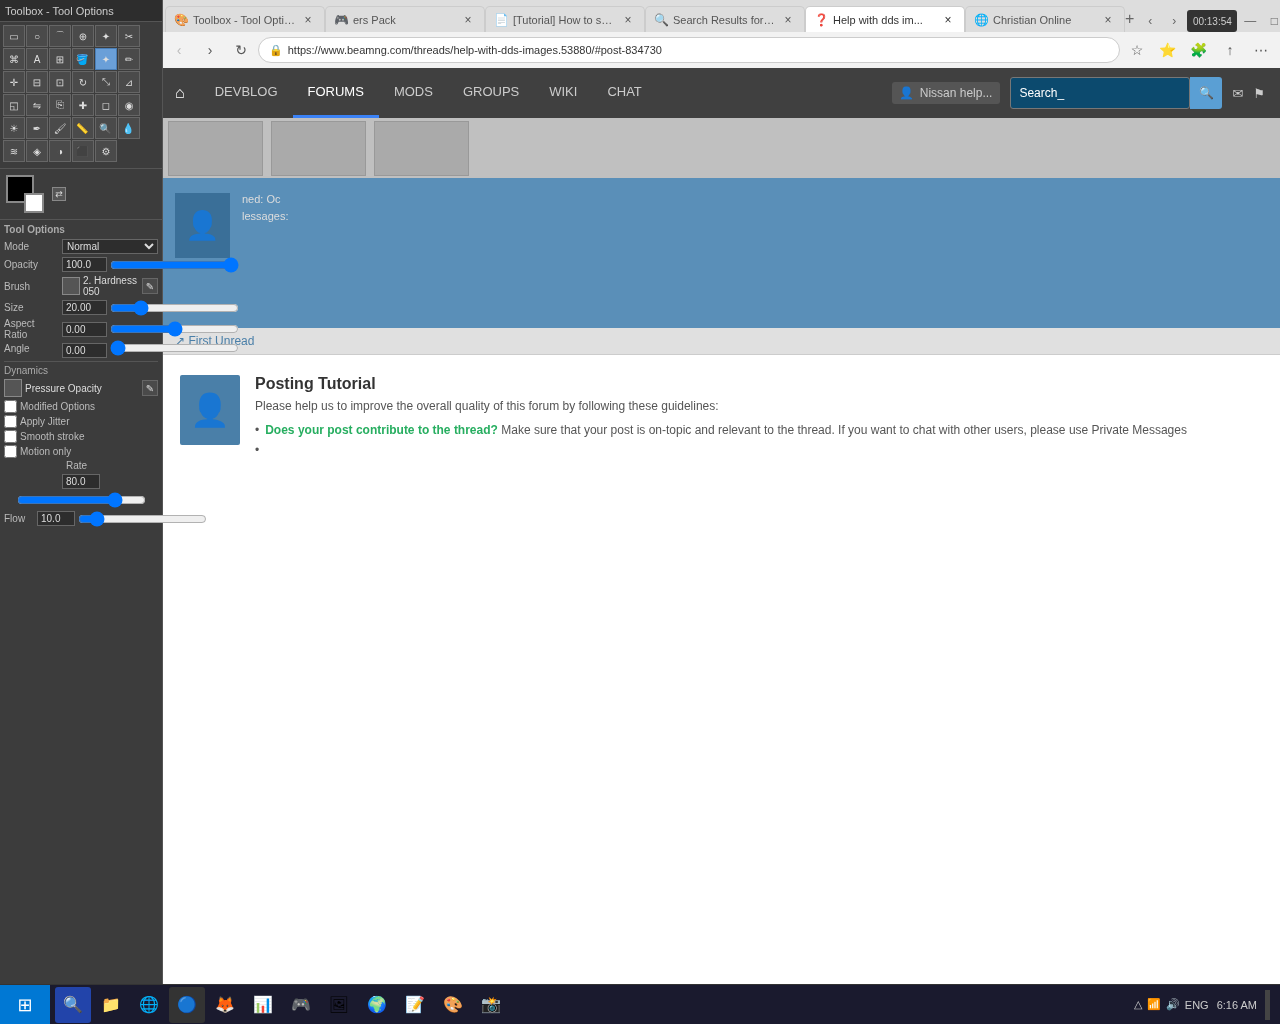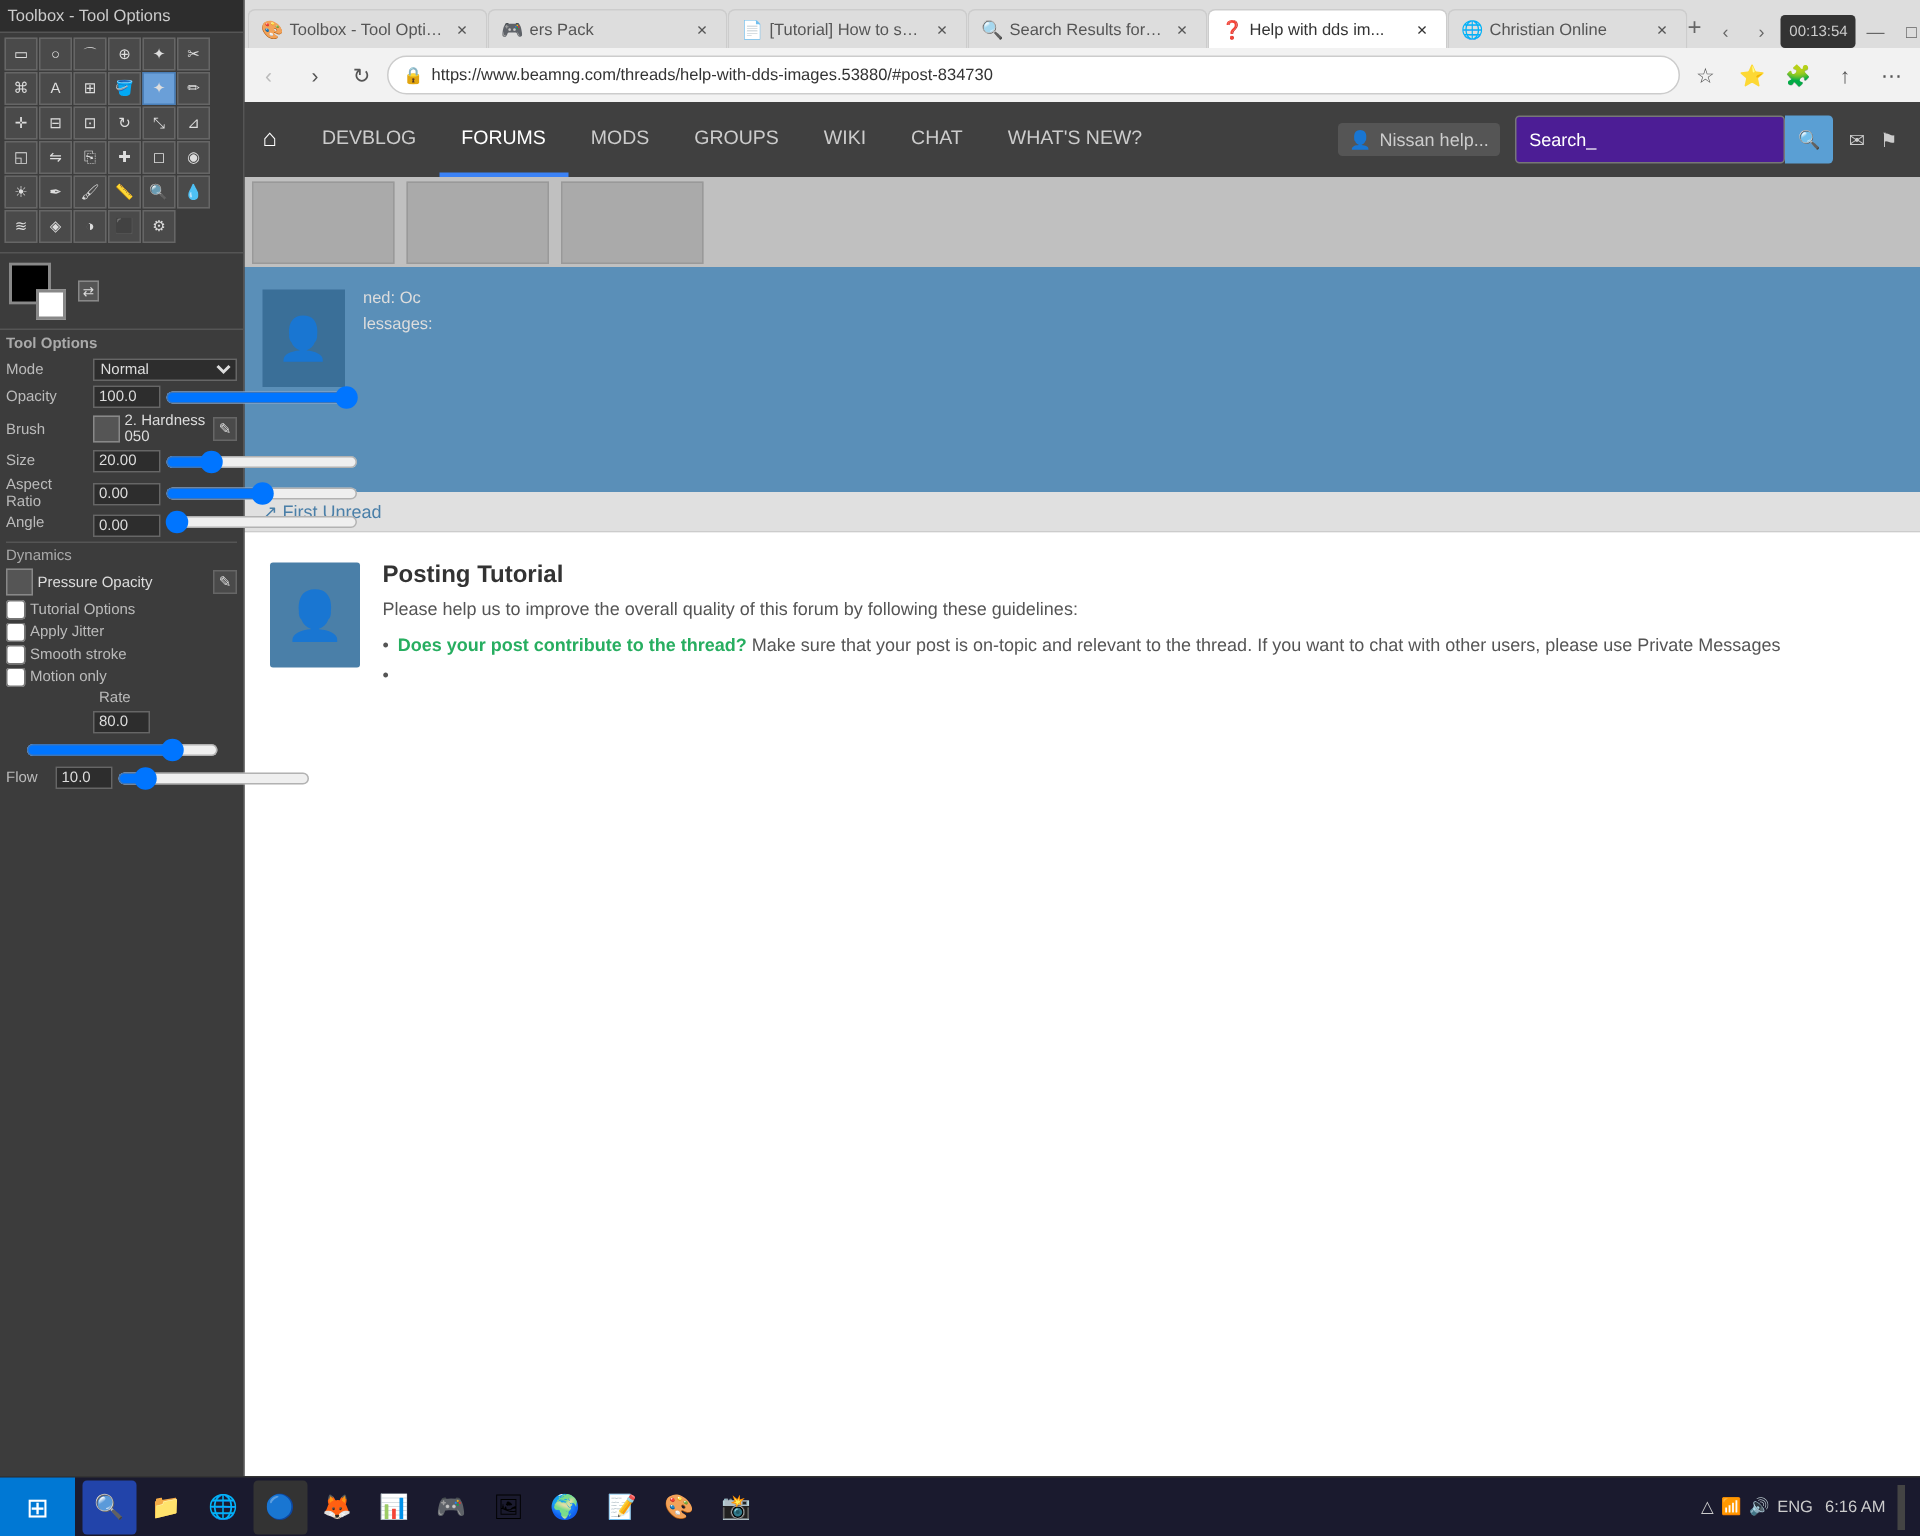--- a/index.html
+++ b/index.html
@@ -37,21 +37,21 @@
     .url-bar { flex: 1; height: 26px; border: 1px solid #ccc; border-radius: 13px; padding: 0 10px; font-size: 12px; background: white; display: flex; align-items: center; gap: 5px; }
     .url-text { flex: 1; font-size: 11px; color: #333; overflow: hidden; }
 
     
     .site-header { height: 50px; background: #404040; display: flex; align-items: center; padding: 0 15px; gap: 15px; }
     .site-nav { display: flex; gap: 0; height: 50px; }
     .site-nav-item { height: 50px; display: flex; align-items: center; padding: 0 15px; color: #ccc; font-size: 13px; cursor: pointer; border-bottom: 3px solid transparent; }
     .site-nav-item.active { color: white; border-bottom: 3px solid #3b82f6; }
     .site-header-right { margin-left: auto; display: flex; align-items: center; gap: 10px; }
     .site-user { display: flex; align-items: center; gap: 5px; color: #ccc; font-size: 12px; background: #555; padding: 4px 8px; border-radius: 3px; }
-    .site-search-bar { height: 32px; background: #4c1d95; border: 1px solid #777; border-radius: 3px; padding: 0 8px; color: white; font-size: 12px; width: 180px; display: flex; align-items: center; }
+    .site-search-bar { height: 32px; background: #0c4a6e; border: 1px solid #777; border-radius: 3px; padding: 0 8px; color: white; font-size: 12px; width: 180px; display: flex; align-items: center; }
     .site-search-btn { width: 32px; height: 32px; background: #5a9fd4; display: flex; align-items: center; justify-content: center; color: white; cursor: pointer; border-radius: 0 3px 3px 0; }
     .dialog { background: #e8e8e8; border: 2px solid #9b59b6; width: 840px; min-height: 580px; position: absolute; top: 185px; left: 30px; box-shadow: 5px 5px 15px rgba(0,0,0,0.5); }
     .dialog-titlebar { height: 28px; background: linear-gradient(to right, #9b59b6, #8e44ad); display: flex; align-items: center; padding: 0 8px; color: white; font-size: 12px; }
     .dialog-title-icon { margin-right: 6px; font-size: 14px; }
     .dialog-title-text { flex: 1; font-weight: bold; }
     .dialog-close { width: 20px; height: 20px; display: flex; align-items: center; justify-content: center; font-size: 14px; cursor: pointer; border-radius: 2px; }
 
     
     .dialog-path { padding: 6px 8px; display: flex; align-items: center; gap: 3px; background: #e0e0e0; border-bottom: 1px solid #ccc; }
     .path-btn { height: 28px; padding: 0 8px; background: #d8d8d8; border: 1px solid #aaa; font-size: 11px; cursor: pointer; display: flex; align-items: center; justify-content: center; color: #333; }
@@ -196,21 +196,21 @@
 
     <div style="border-top:1px solid #555; padding-top:3px; margin-top:3px;">
       <div style="color:#aaa; font-size:10px; margin-bottom:3px;">Dynamics</div>
       <div style="display:flex; align-items:center; gap:3px; margin-bottom:3px;">
         <div style="width:18px; height:18px; background:#555; border:1px solid #888;"></div>
         <span style="color:#ddd; font-size:10px; flex:1;">Pressure Opacity</span>
         <div style="width:16px;height:16px;background:#4a4a4a;border:1px solid #666;display:flex;align-items:center;justify-content:center;font-size:10px;color:#ddd;cursor:pointer;">✎</div>
       </div>
       <div style="display:flex; align-items:center; gap:3px; margin-bottom:2px;">
         <input type="checkbox" style="">
-        <span style="color:#bbb; font-size:10px;">Tutorial Options</span>
+        <span style="color:#bbb; font-size:10px;">Modified Options</span>
       </div>
     </div>
 
     <div style="display:flex; align-items:center; gap:3px; margin-bottom:2px;">
       <input type="checkbox" style="">
       <span style="color:#bbb; font-size:10px;">Apply Jitter</span>
     </div>
     <div style="display:flex; align-items:center; gap:3px; margin-bottom:2px;">
       <input type="checkbox" style="">
       <span style="color:#bbb; font-size:10px;">Smooth stroke</span>
@@ -297,21 +297,20 @@
 
   <div class="site-header">
     <div style="color:white; font-size:16px; cursor:pointer;">⌂</div>
     <div class="site-nav">
       <div class="site-nav-item">DEVBLOG</div>
       <div class="site-nav-item active">FORUMS</div>
       <div class="site-nav-item">MODS</div>
       <div class="site-nav-item">GROUPS</div>
       <div class="site-nav-item">WIKI</div>
       <div class="site-nav-item">CHAT</div>
-      <div class="site-nav-item">WHAT'S NEW?</div>
     </div>
     <div class="site-header-right">
       <div class="site-user">
         <span>👤</span>
         <span>Nissan help...</span>
       </div>
       <div style="display:flex; align-items:center;">
         <div class="site-search-bar">
           <span>Search_</span>
         </div>

